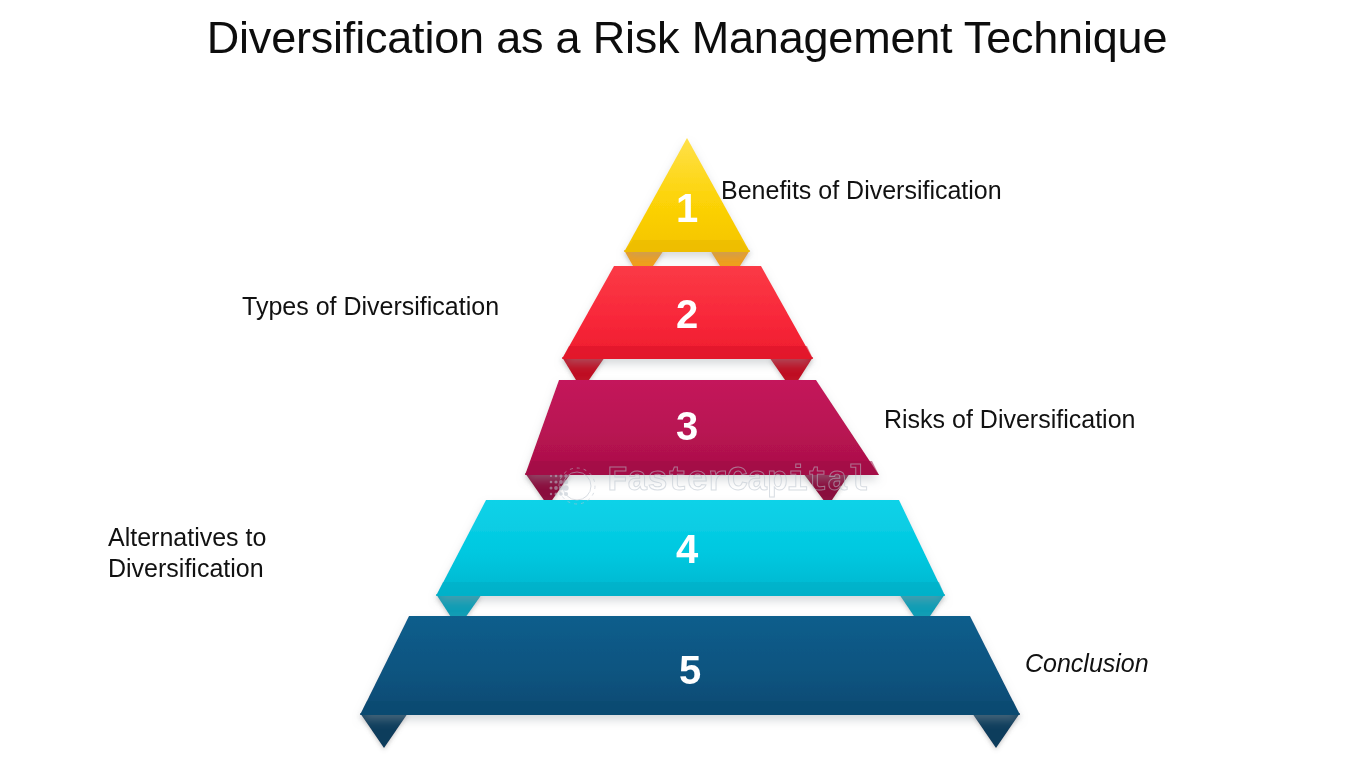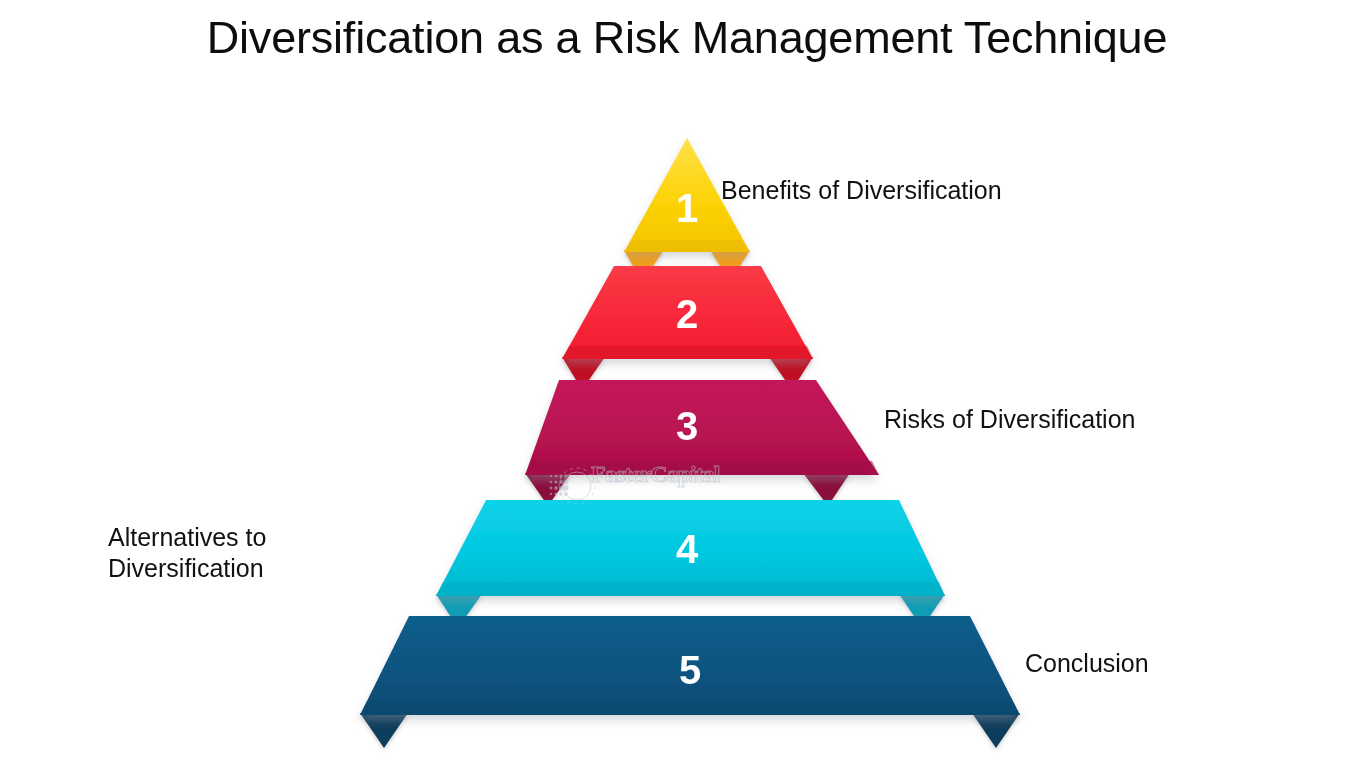--- a/index.html
+++ b/index.html
@@ -42,35 +42,35 @@
     line-height:1.22;
     white-space:pre-line;
   }
   .side-label.left{ text-align:left; }
   .side-label.right{ text-align:left; }
 
   #label-1{ left:697px; top:175px; }
   #label-2{ left:218px; top:291px; }
   #label-3{ left:860px; top:404px; }
   #label-4{ left:84px; top:522px; }
-  #label-5{ left:1001px; top:648px; }
+  #label-5{ left:1001px; top:648px;font-style:italic; }
 
   
   .watermark{
     position:absolute;
     left:519px; top:463px;
     width:300px; height:46px;
     pointer-events:none;
     opacity:.55;
   }
   .watermark .wm-text{
     position:absolute;
-    left:48px; top:-2px;
-    font-family:Liberation Serif, serif;
-    font-size:24px;
+    left:64px; top:-2px;
+    font-family:Liberation Mono, monospace;
+    font-size:35px;
     font-weight:700;
     letter-spacing:-1px;
     color:transparent;
     -webkit-text-stroke:1px #b9c2cc;
     white-space:nowrap;
   }
 </style>
 </head>
 <body>
 
@@ -150,20 +150,21 @@
       <polygon points="336,713 384,713 360,748" fill="#0A3C5C" filter="url(#tailShadow)"></polygon>
       <polygon points="948,713 996,713 972,748" fill="#0A3C5C" filter="url(#tailShadow)"></polygon>
       <polygon points="385,616 946,616 996,715 336,715" fill="url(#sheenD)" filter="url(#bandShadow)"></polygon>
       <polygon points="336,715 996,715 989,701 343,701" fill="#0A4A70" opacity="0.55"></polygon>
       <text x="666" y="684" text-anchor="middle" font-family="Liberation Sans, sans-serif" font-size="40" font-weight="700" fill="#ffffff">5</text>
     </g>
   </svg>
 
   <div class="side-label right" id="label-1">Benefits of Diversification</div>
 
+  <div class="side-label left" id="label-2">Types of Diversification</div>
 
   <div class="side-label left" id="label-4">Alternatives to
 Diversification</div>
 
   <div class="side-label right" id="label-3">Risks of Diversification</div>
 
   <div class="side-label right" id="label-5">Conclusion</div>
 
   <div class="watermark">
     <svg width="60" height="46" viewBox="0 0 60 46">

